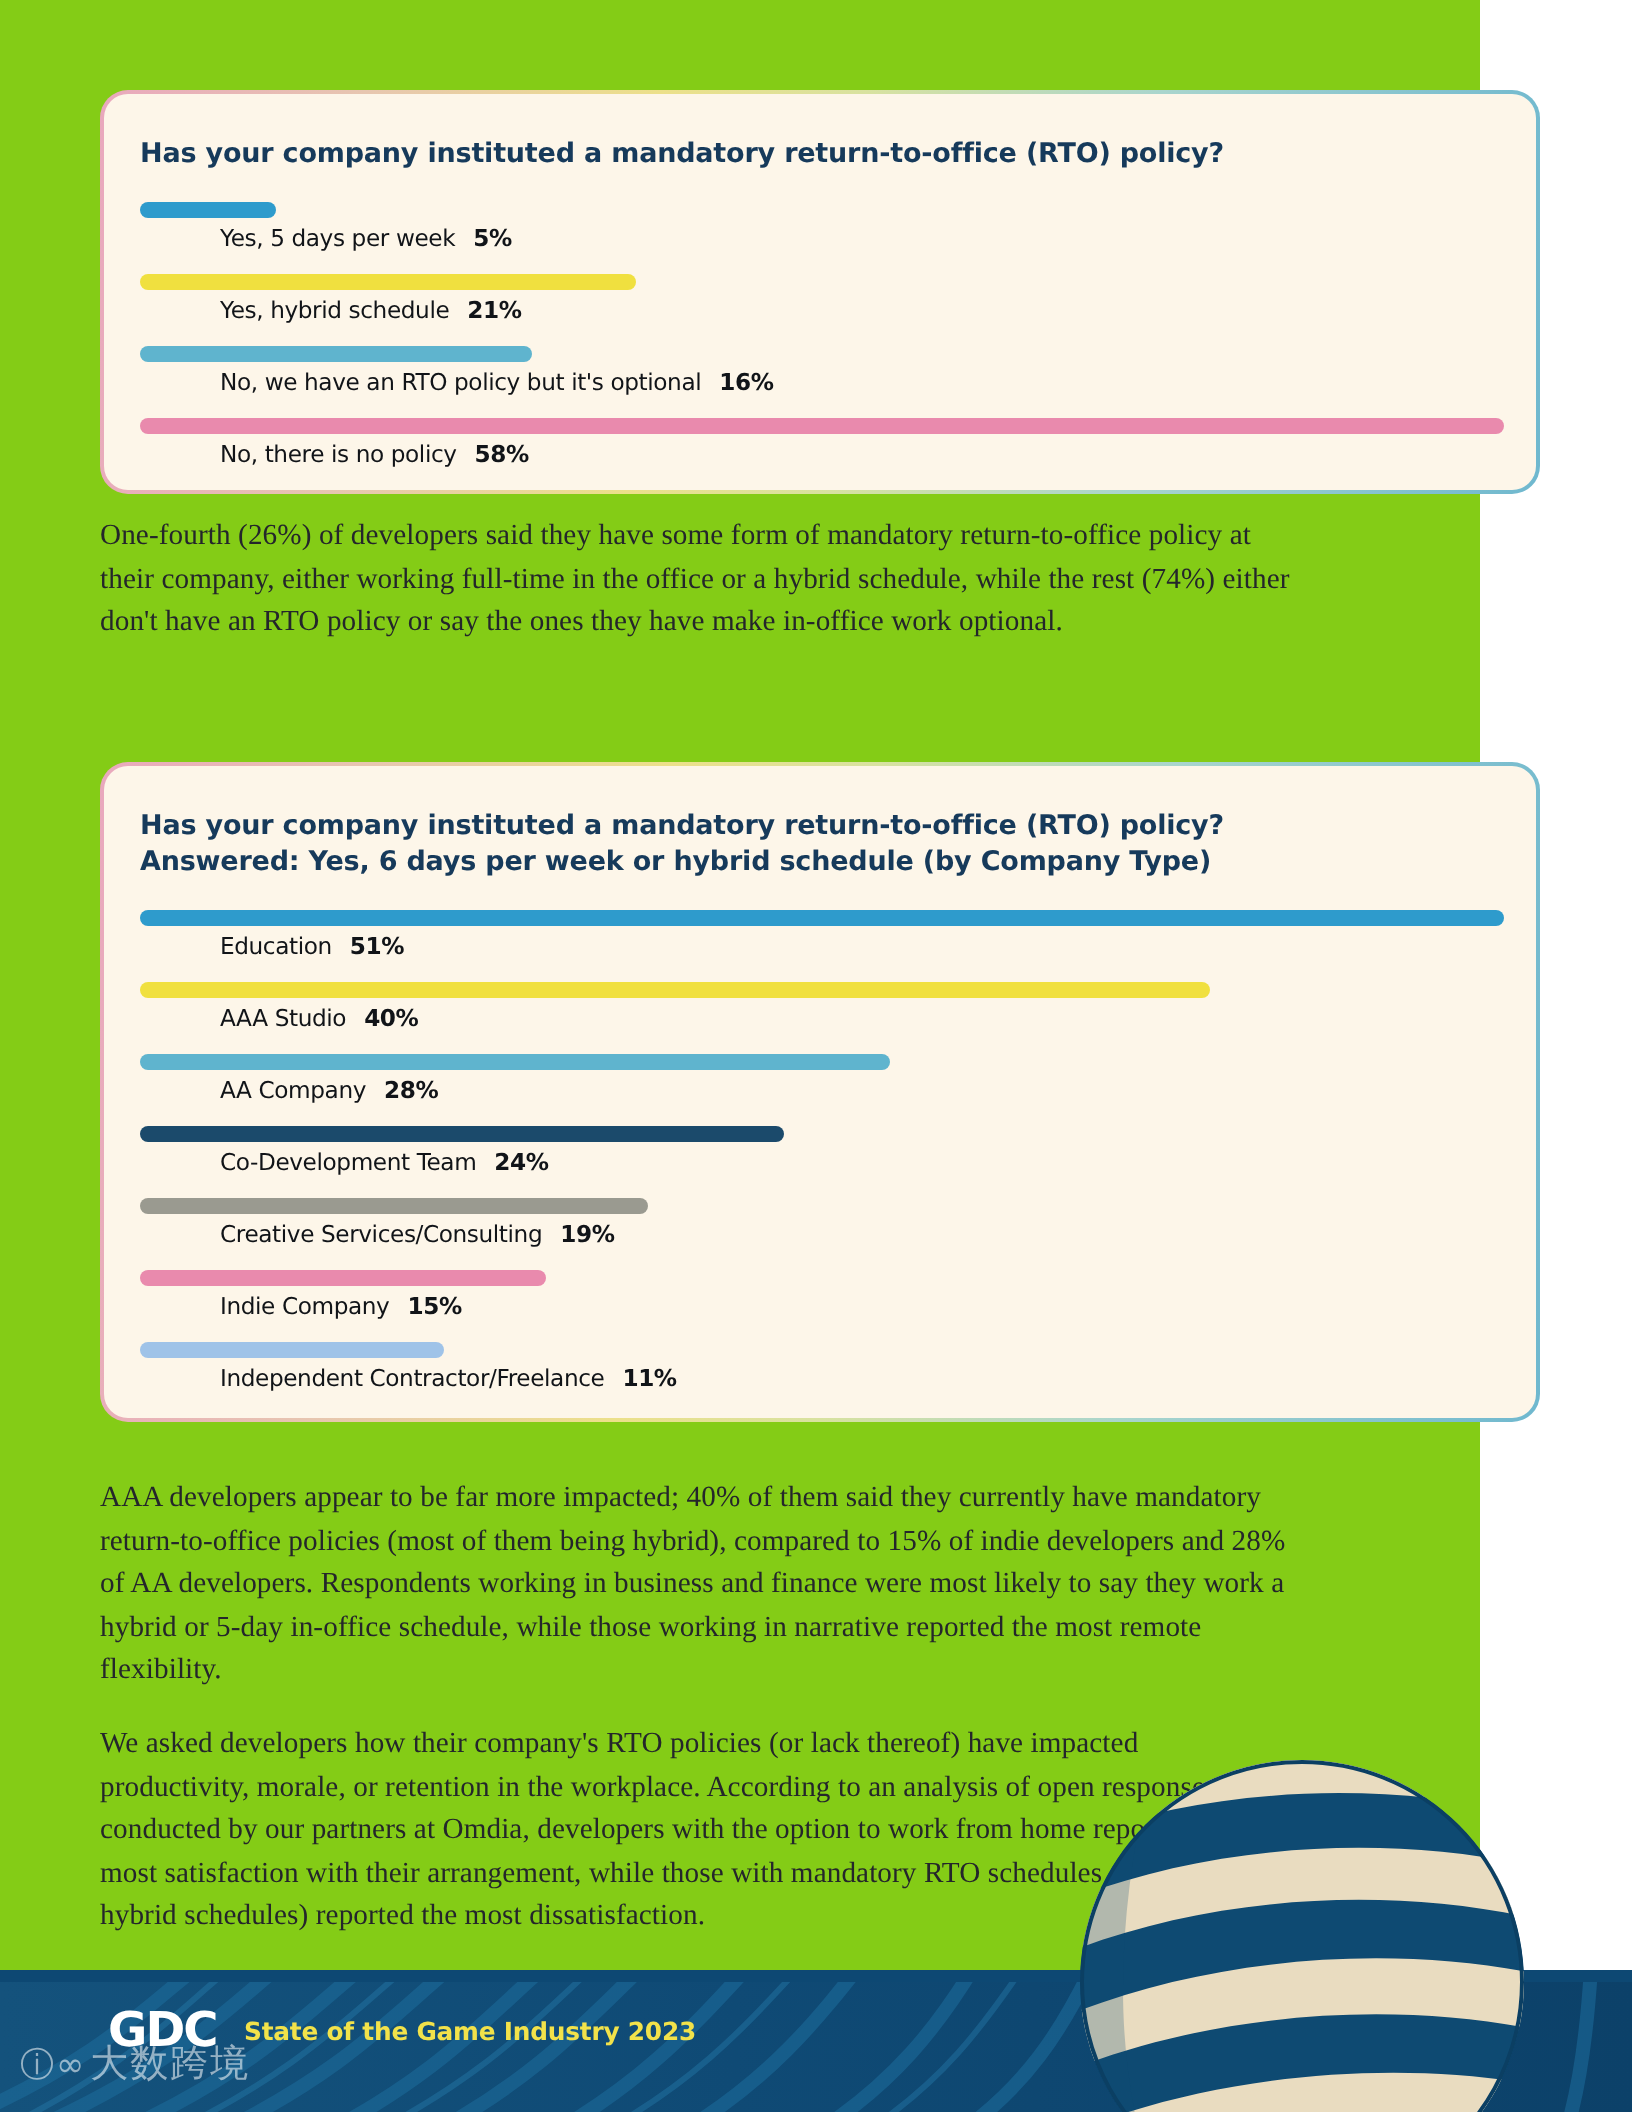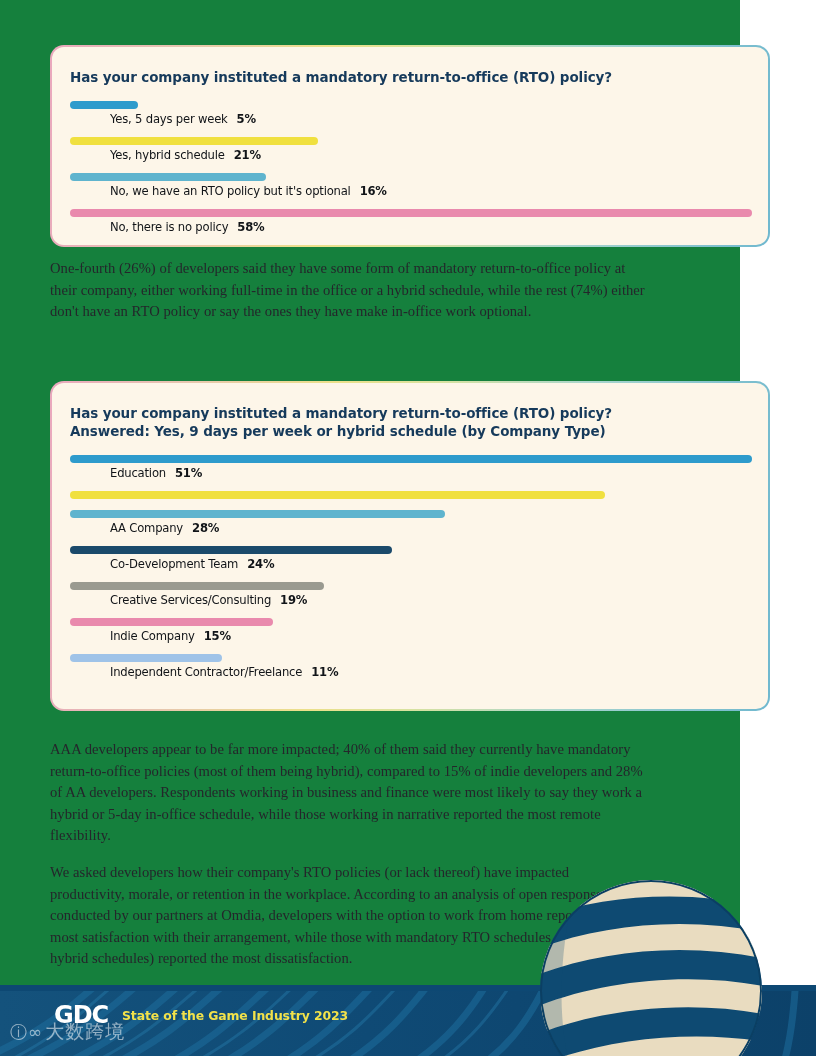--- a/index.html
+++ b/index.html
@@ -12,21 +12,21 @@
     background: #ffffff;
     font-family: "Liberation Sans", sans-serif;
     position: relative;
     overflow: hidden;
   }
 
   .page {
     position: relative;
     width: 740px;
     height: 1056px;
-    background: #15803d;
+    background: #84cc16;
   }
 
   
   .chart-card {
     position: absolute;
     border-radius: 14px;
     padding: 2px;            
     background: linear-gradient(95deg,
                 #e9a8bd 0%,
                 #e7c6b0 18%,
@@ -207,33 +207,36 @@
       </div>
     </div>
   </div>
 
   <div class="para" style="left:50px; top:258px; width:600px;">One-fourth (26%) of developers said they have some form of mandatory return-to-office policy at their company, either working full-time in the office or a hybrid schedule, while the rest (74%) either don't have an RTO policy or say the ones they have make in-office work optional.</div>
 
   <div class="chart-card" style="left:50px; top:381px; width:720px; height:330px;">
     <div class="chart-card-inner">
       <div class="chart-title">
         <span>Has your company instituted a mandatory return-to-office (RTO) policy?</span>
-        <span class="line2">Answered: Yes, 9 days per week or hybrid schedule (by Company Type)</span>
+        <span class="line2">Answered: Yes, 6 days per week or hybrid schedule (by Company Type)</span>
       </div>
       <div>
 
         <div class="bar-row">
           <div class="bar" style="width:682px; background:#2e9bcc;"></div>
           <div class="bar-label">
             <span>Education</span><span class="bar-value">51%</span>
           </div>
         </div>
 
         <div class="bar-row">
           <div class="bar" style="width:535px; background:#f0e03f;"></div>
+          <div class="bar-label">
+            <span>AAA Studio</span><span class="bar-value">40%</span>
+          </div>
         </div>
 
         <div class="bar-row">
           <div class="bar" style="width:375px; background:#5fb4ce;"></div>
           <div class="bar-label">
             <span>AA Company</span><span class="bar-value">28%</span>
           </div>
         </div>
 
         <div class="bar-row">

